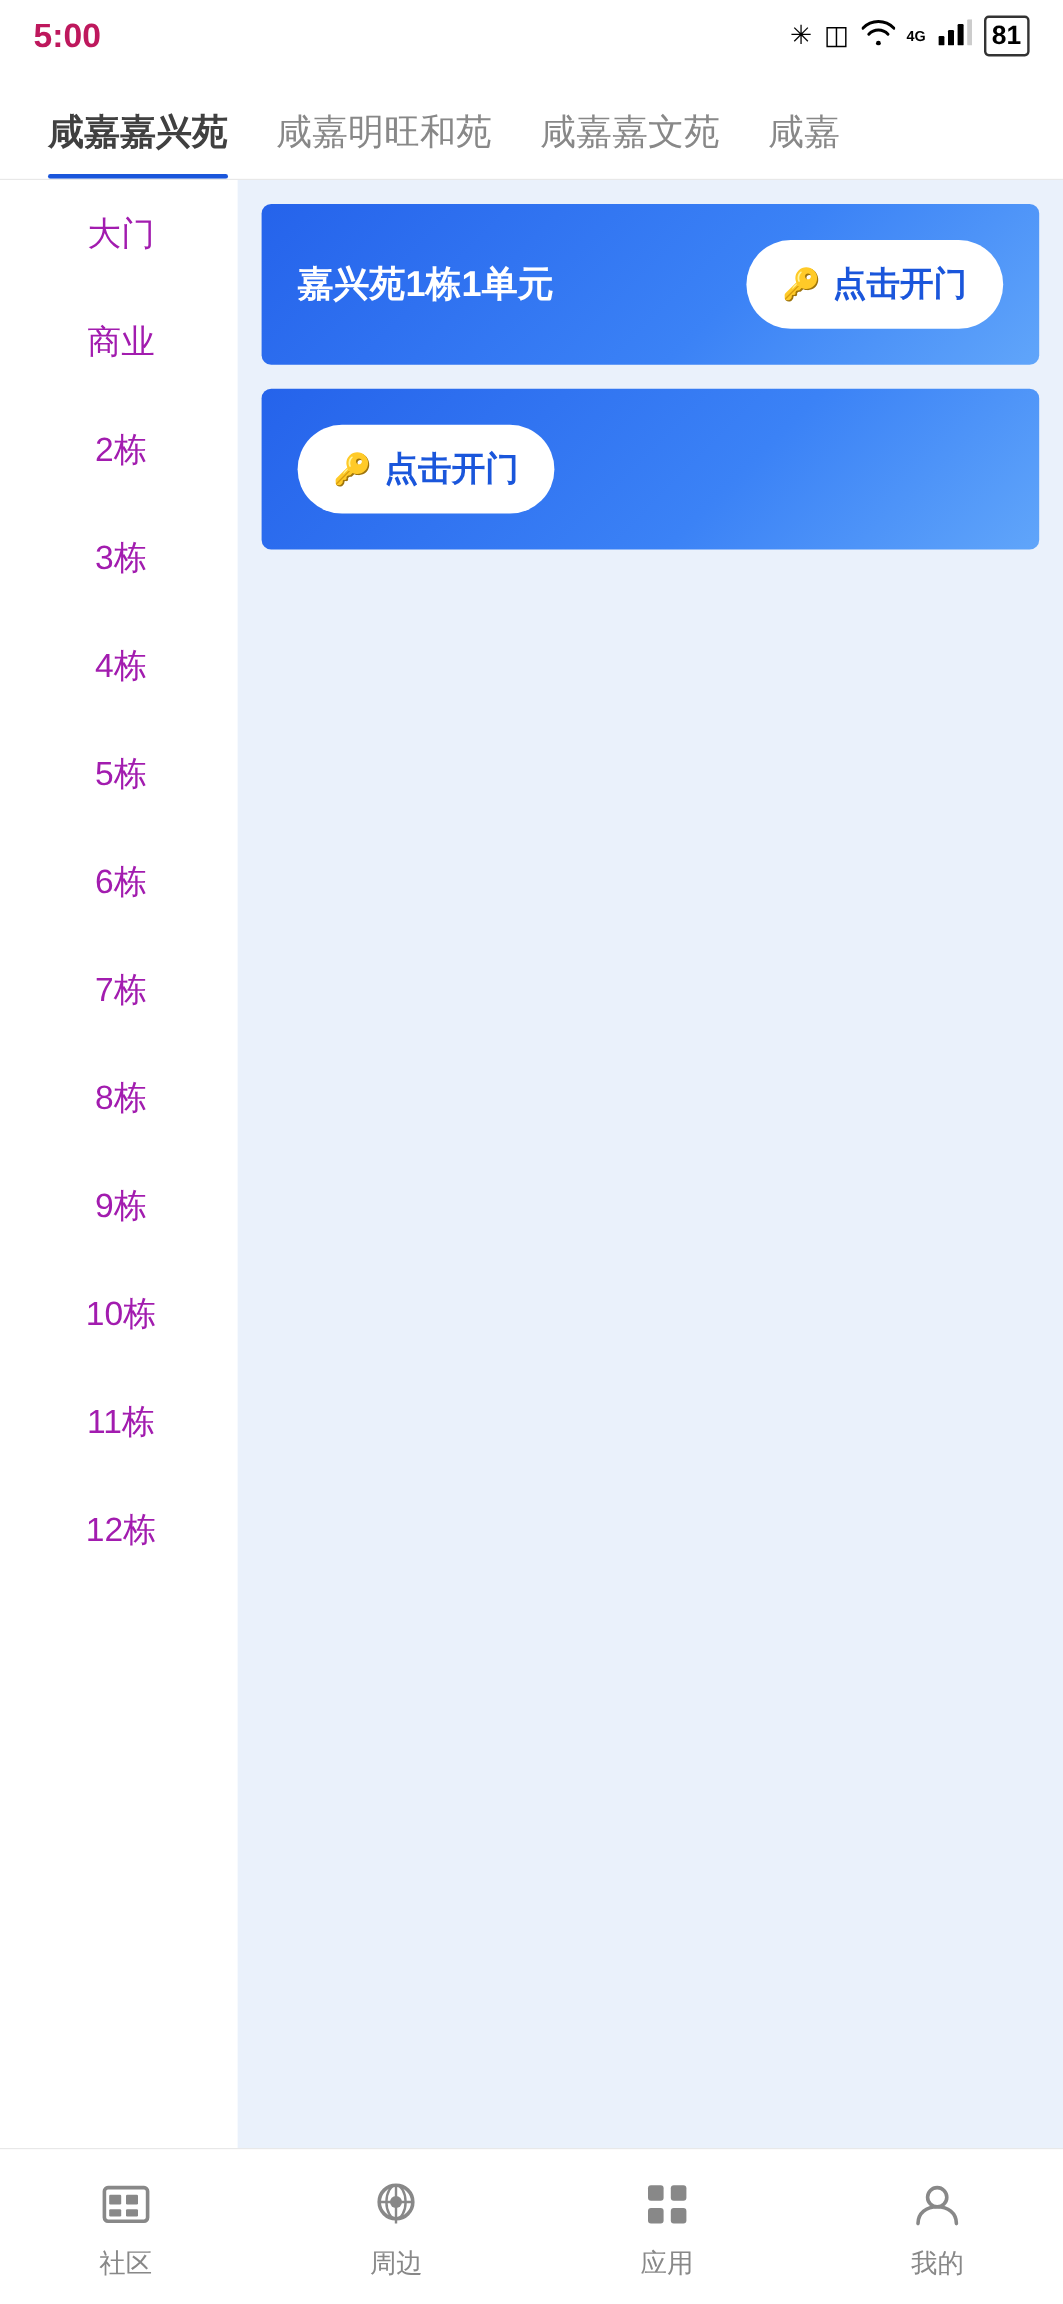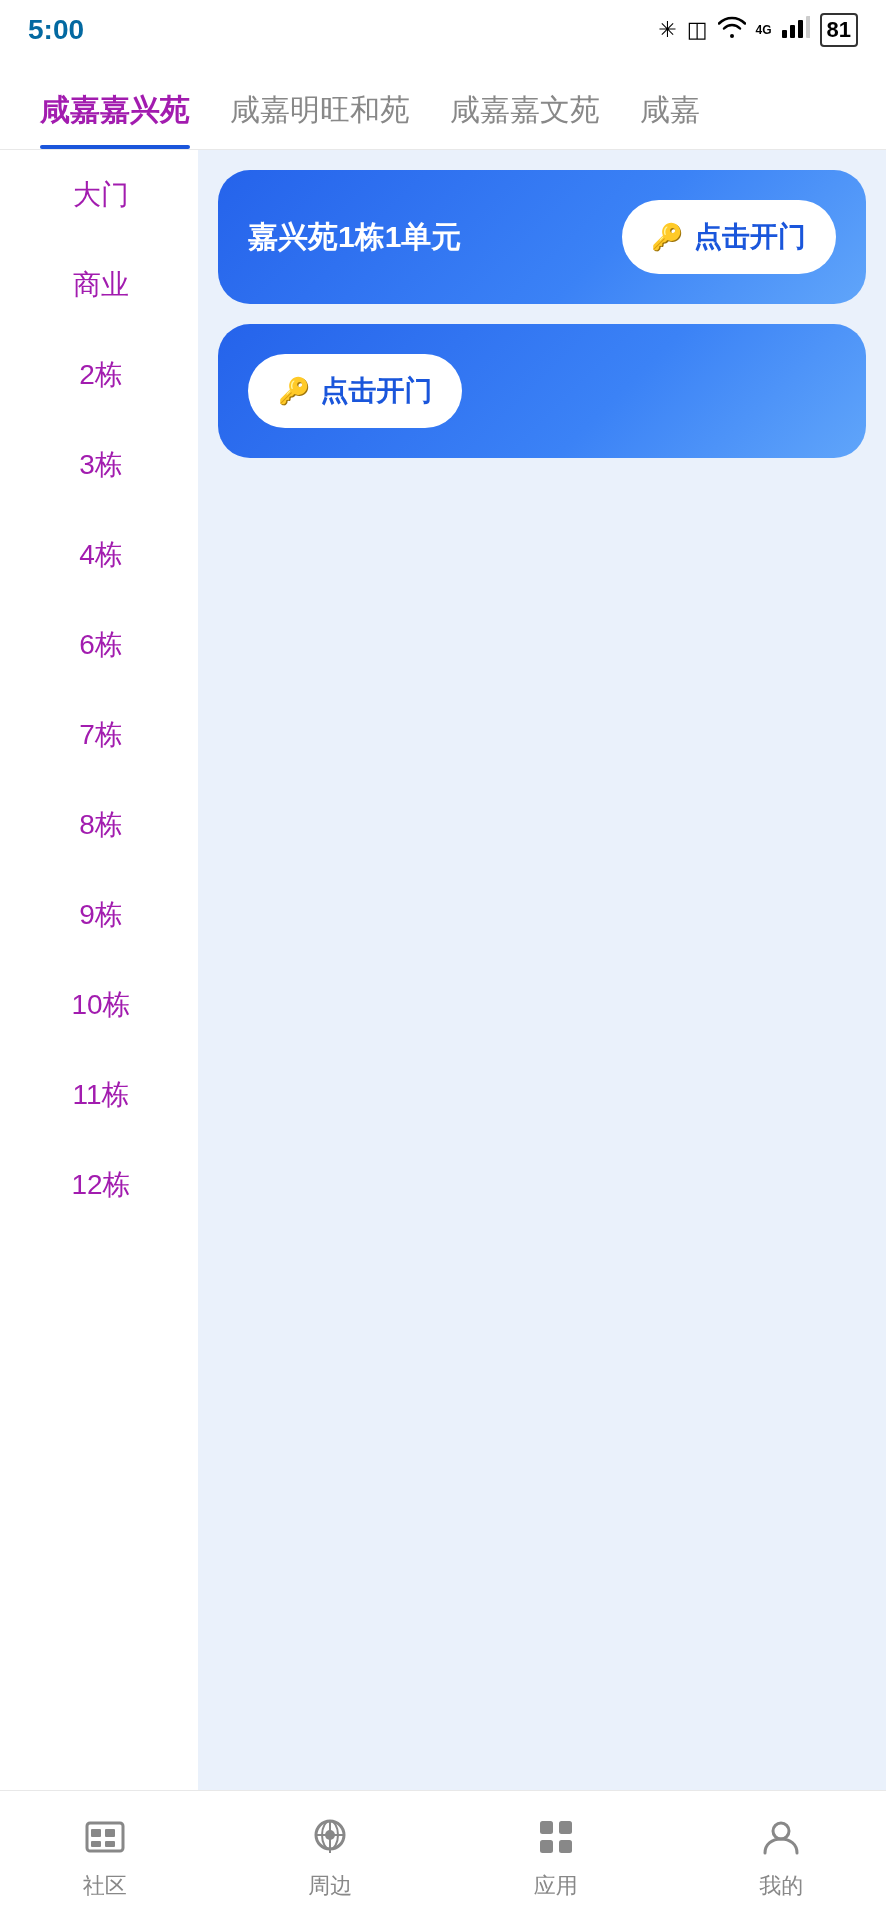--- a/index.html
+++ b/index.html
@@ -19,21 +19,21 @@
       height: 60px;
       background: #fff;
       display: flex;
       align-items: center;
       justify-content: space-between;
       padding: 0 28px;
     }
     .status-time {
       font-size: 28px;
       font-weight: 600;
-      color: #0369a1;
+      color: #be185d;
     }
     .status-icons {
       display: flex;
       align-items: center;
       gap: 10px;
     }
     .status-icons span {
       font-size: 22px;
       color: #000;
     }
@@ -63,21 +63,21 @@
     }
     .top-tab {
       padding: 0 20px 18px 20px;
       font-size: 30px;
       color: #888;
       cursor: pointer;
       white-space: nowrap;
       position: relative;
     }
     .top-tab.active {
-      color: #a21caf;
+      color: #404040;
       font-weight: bold;
     }
     .top-tab.active::after {
       content: '';
       position: absolute;
       bottom: 0;
       left: 20px;
       right: 20px;
       height: 4px;
       background: #1a56db;
@@ -117,21 +117,21 @@
     
     .right-panel {
       flex: 1;
       padding: 20px;
       overflow-y: auto;
     }
 
     
     .door-card {
       width: 100%;
-      border-radius: 32px;
+      border-radius: 8px;
       background: linear-gradient(135deg, #2563eb 0%, #3b82f6 60%, #60a5fa 100%);
       padding: 30px 30px;
       display: flex;
       align-items: center;
       justify-content: space-between;
       margin-bottom: 20px;
     }
     .door-card-title {
       font-size: 30px;
       color: #fff;
@@ -254,20 +254,21 @@
 </div>
 
 <div class="main-content">
 
   <div class="left-sidebar">
     <div class="sidebar-item">大门</div>
     <div class="sidebar-item">商业</div>
     <div class="sidebar-item">2栋</div>
     <div class="sidebar-item">3栋</div>
     <div class="sidebar-item">4栋</div>
+    <div class="sidebar-item">5栋</div>
     <div class="sidebar-item">6栋</div>
     <div class="sidebar-item">7栋</div>
     <div class="sidebar-item">8栋</div>
     <div class="sidebar-item">9栋</div>
     <div class="sidebar-item">10栋</div>
     <div class="sidebar-item">11栋</div>
     <div class="sidebar-item">12栋</div>
   </div>
 
   <div class="right-panel">

